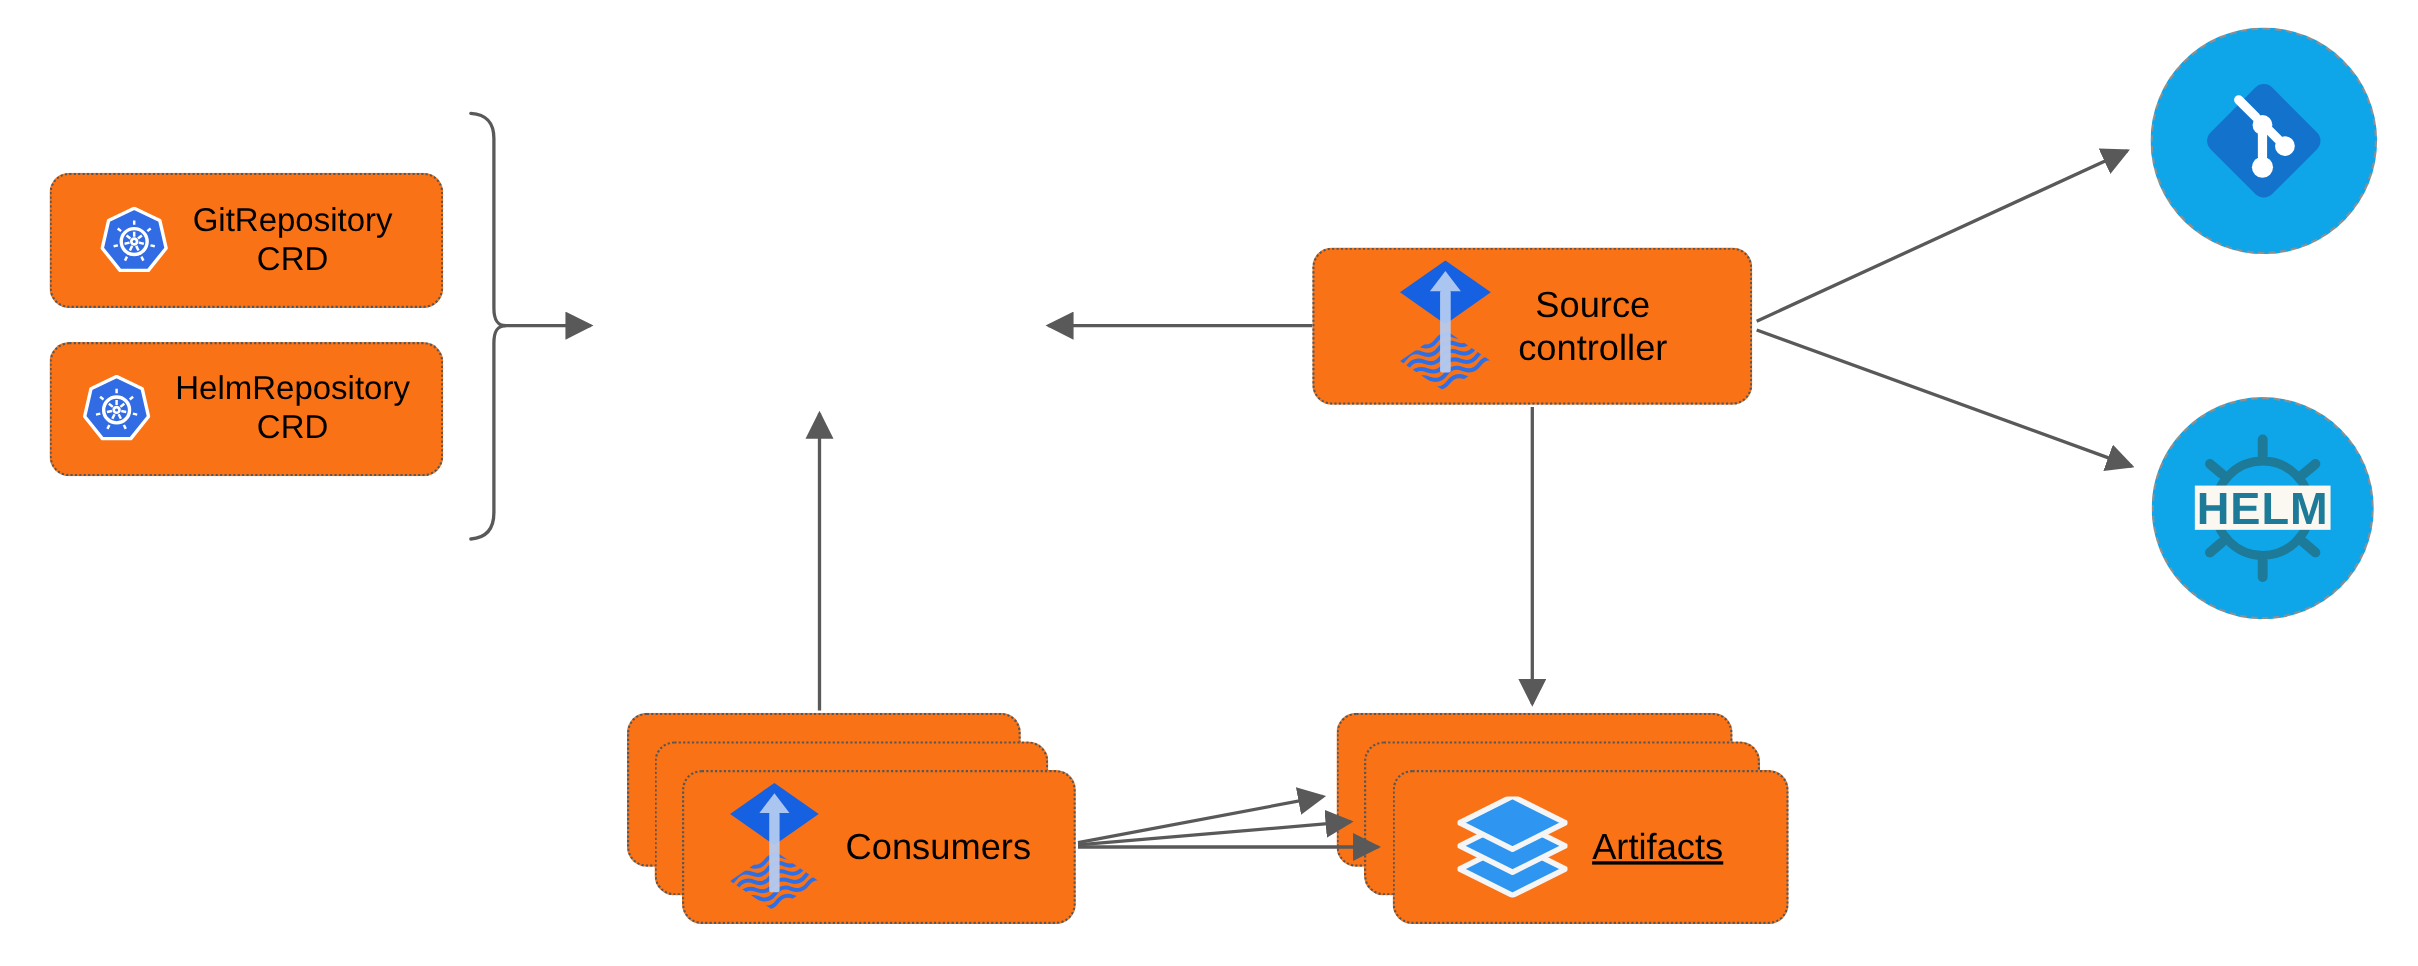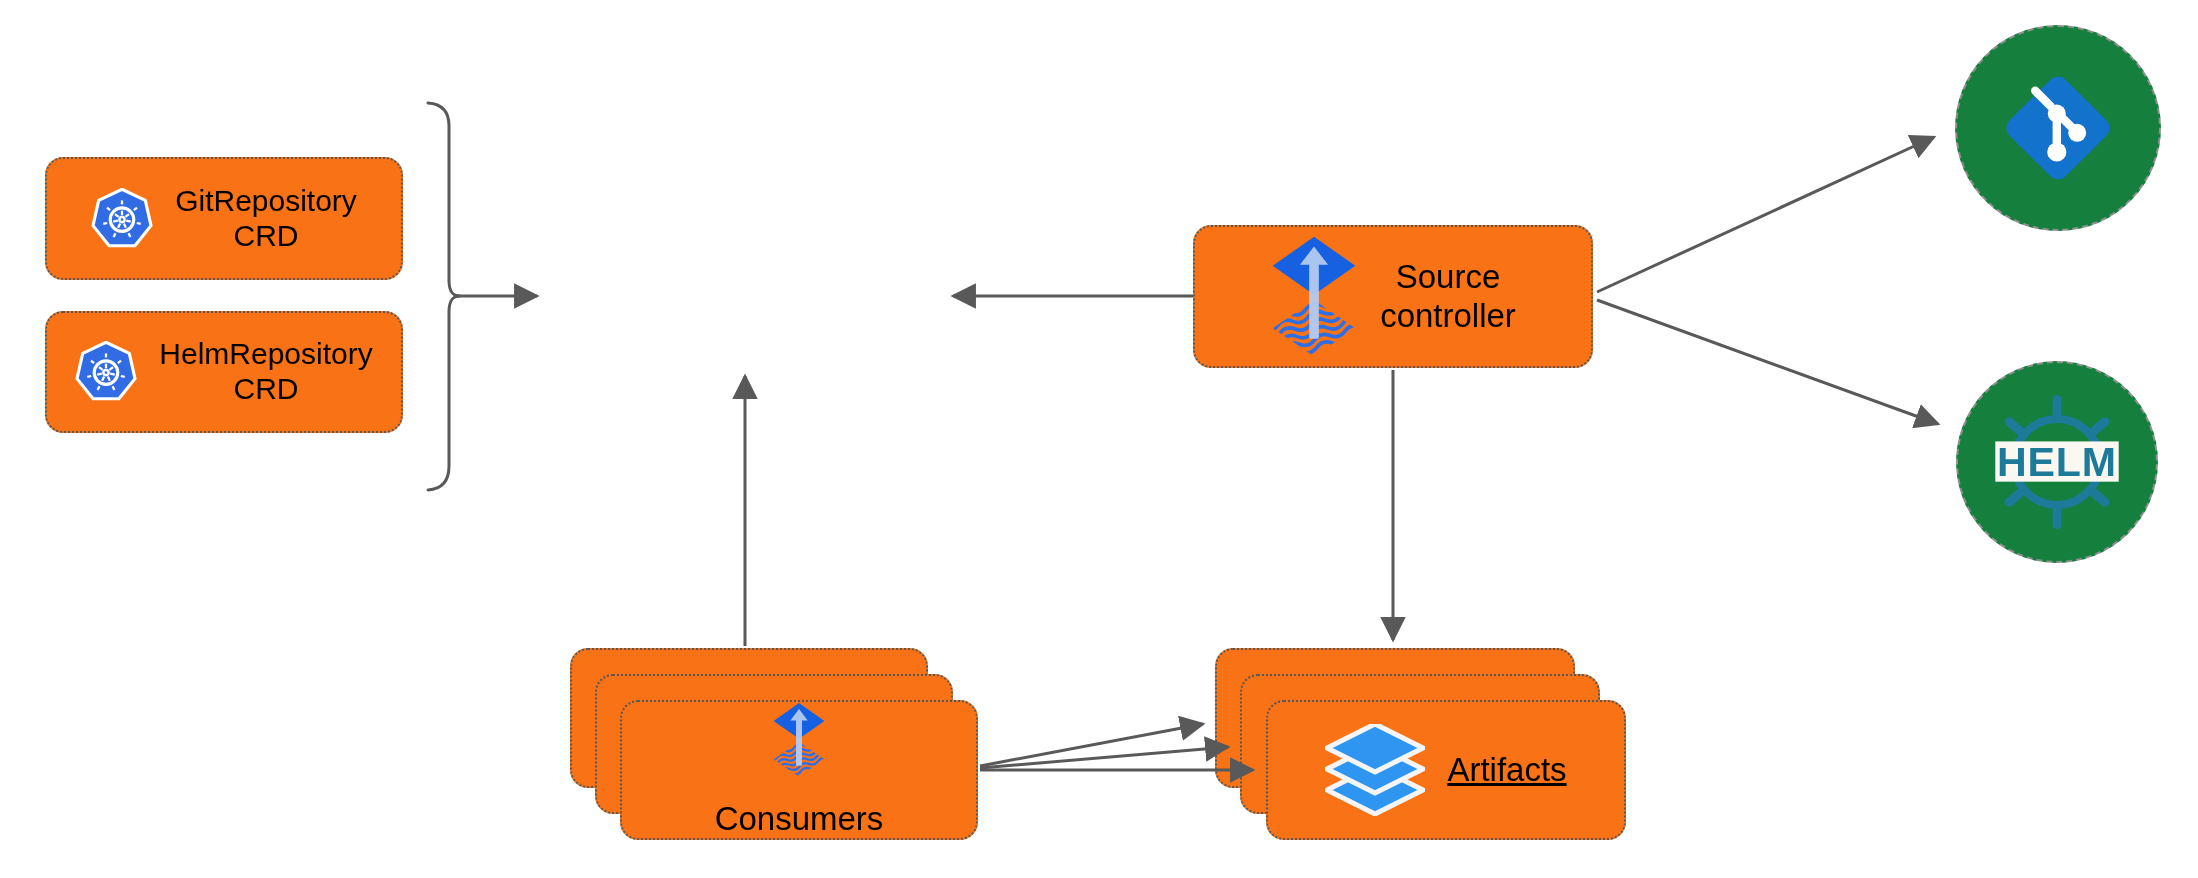--- a/index.html
+++ b/index.html
@@ -29,21 +29,21 @@
     font-size:33px;
     white-space:nowrap;
   }
   .node .label.small{font-size:30px;}
   .stack-back{z-index:1;}
   .stack-mid{z-index:2;}
   .stack-front{z-index:3;}
   .endpoint{
     position:absolute;
     box-sizing:border-box;
-    background:#15803d;
+    background:#0ea5e9;
     border:2.5px dashed #8f8f8f;
     border-radius:50%;
     display:flex;
     align-items:center;
     justify-content:center;
     z-index:1;
   }
   .edges{
     position:absolute;left:0;top:0;z-index:4;
     pointer-events:none;
@@ -153,21 +153,21 @@
         <use href="#flux-logo"></use>
       </svg>
     <div class="label">
       <div>Source</div>
       <div>controller</div>
     </div>
   </div>
 
   <div class="node stack-back" style="left:570px;top:648px;width:358px;height:140px;"></div>
   <div class="node stack-mid" style="left:595px;top:674px;width:358px;height:140px;"></div>
-  <div class="node stack-front" style="left:620px;top:700px;width:358px;height:140px;flex-direction:column;">
+  <div class="node stack-front" style="left:620px;top:700px;width:358px;height:140px;">
     <svg width="86" height="120" viewBox="0 0 100 140">
         <use href="#flux-logo"></use>
       </svg>
     <div class="label">Consumers</div>
   </div>
 
   <div class="node stack-back" style="left:1215px;top:648px;width:360px;height:140px;"></div>
   <div class="node stack-mid" style="left:1240px;top:674px;width:360px;height:140px;"></div>
   <div class="node stack-front" style="left:1266px;top:700px;width:360px;height:140px;text-decoration:underline;">
     <svg width="100" height="92" viewBox="0 0 100 92">

